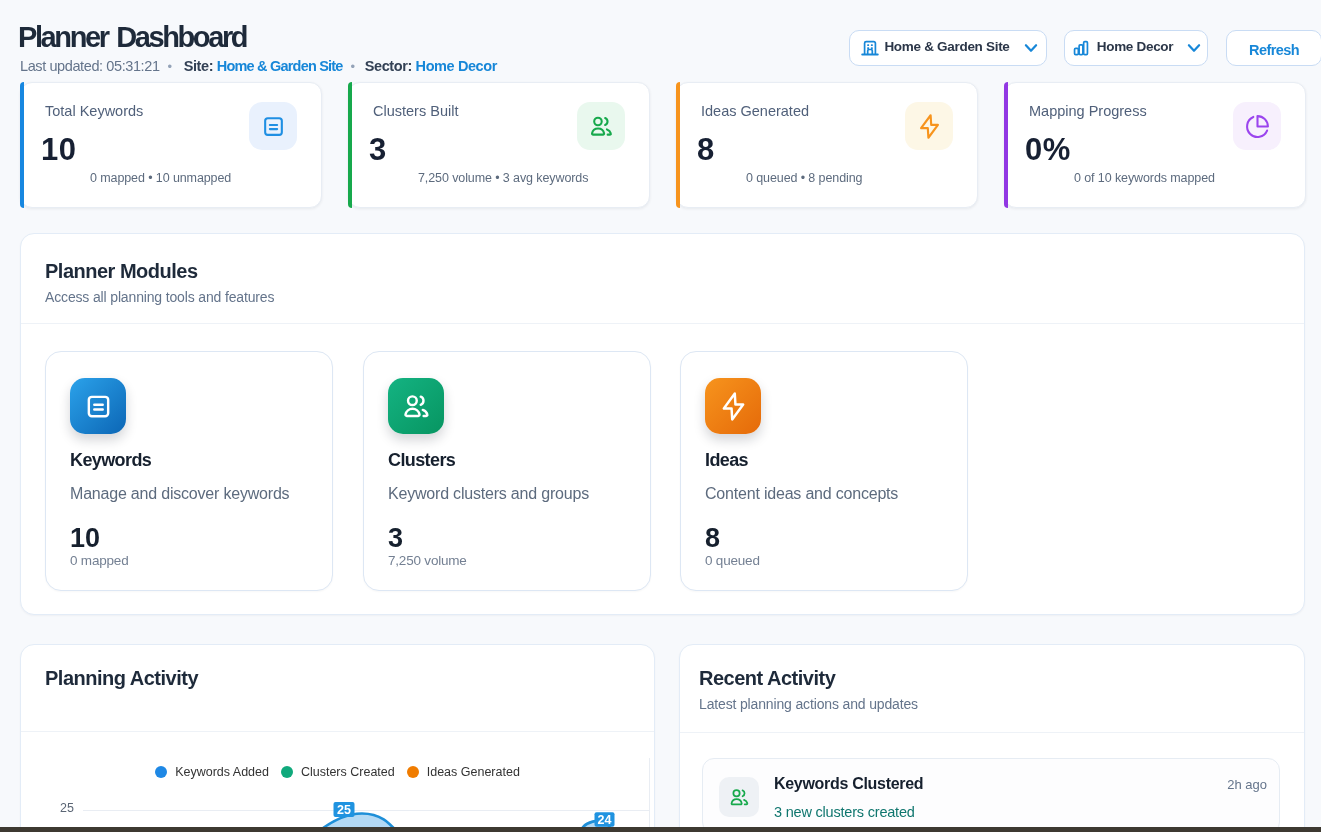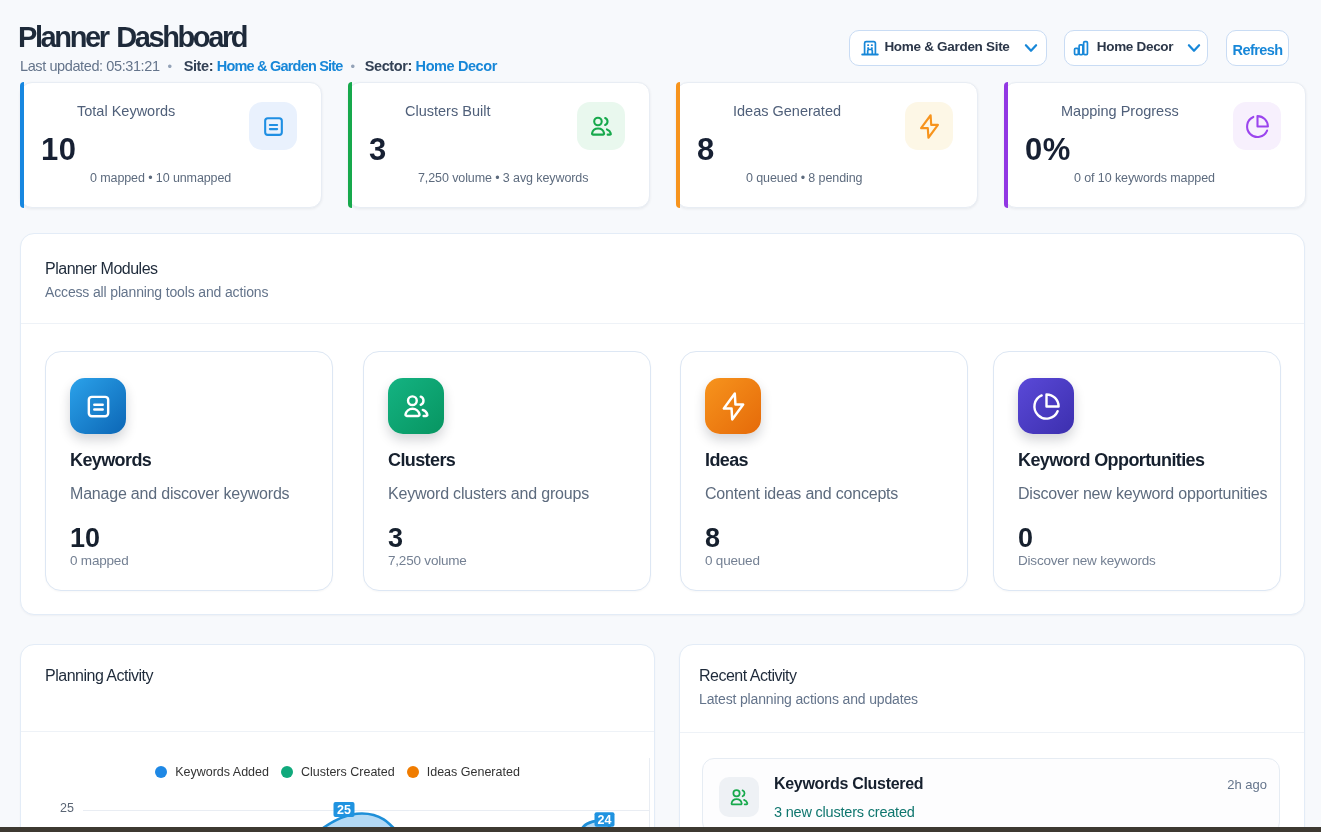--- a/index.html
+++ b/index.html
@@ -27,33 +27,33 @@
 }
 .btn svg { flex:0 0 auto; }
 
 
 .stat {
   position:absolute; top:82px; width:302px; height:126px;
   background:#fff; border:1px solid #e8edf4; border-radius:12px;
   box-shadow:0 1px 3px rgba(16,24,40,.07);
 }
 .stat .bar { position:absolute; left:-1px; top:-1px; bottom:-1px; width:4px; border-radius:12px 0 0 12px; }
-.stat .t { position:absolute; left:24px; top:20px; font-size:14.5px; color:#50607a;margin-left:32px; }
+.stat .t { position:absolute; left:24px; top:20px; font-size:14.5px; color:#50607a; }
 .stat .n { position:absolute; left:20px; top:49px; font-size:31px; font-weight:800; color:#172033; letter-spacing:0.5px; }
 .stat .s { position:absolute; left:21px; top:88px; font-size:12.5px; color:#5d6b7e; letter-spacing:-0.1px;margin-left:48px; }
 .stat .tile {
   position:absolute; right:24px; top:19px; width:48px; height:48px; border-radius:13px;
   display:flex; align-items:center; justify-content:center;
 }
 
 
 .panel { position:absolute; background:#fff; border:1px solid #e3ecf7; border-radius:14px; box-shadow:0 1px 2px rgba(16,24,40,.04); }
 #modules { left:20px; top:233px; width:1285px; height:382px; }
 .ph { padding:26px 24px 0 24px; }
-.ph .pt { font-size:16px; font-weight:400; color:#1e2a3a; letter-spacing:-0.5px; }
+.ph .pt { font-size:20px; font-weight:700; color:#1e2a3a; letter-spacing:-0.5px; }
 .ph .ps { font-size:14px; color:#64748b; margin-top:6px; letter-spacing:-0.15px; }
 #activity .ph, #recent .ph { padding-top:22px; }
 #recent .ph { padding-left:19px; }
 .divider { position:absolute; left:0; right:0; border-top:1px solid #eef2f7; }
 
 .mod {
   position:absolute; top:117px; width:288px; height:240px;
   background:#fff; border:1px solid #dde7f4; border-radius:16px;
   box-shadow:0 1px 2px rgba(16,24,40,.03);
 }
@@ -113,21 +113,21 @@
   <svg width="18" height="18" viewBox="0 0 19 19" fill="none" stroke="#1787d8" stroke-width="1.8" style="margin-right:9px; position:relative; left:2px;">
       <rect x="2.7" y="9.8" width="4" height="6.7" rx="1.2"></rect>
       <rect x="7.5" y="6.2" width="4" height="10.3" rx="1.2"></rect>
       <rect x="12.3" y="2.8" width="4" height="13.7" rx="1.2"></rect>
     </svg>
   <span style="position:relative; top:-1.5px;">Home Decor</span>
   <svg width="16" height="16" viewBox="0 0 16 16" fill="none" stroke="#1787d8" stroke-width="2.2" stroke-linecap="round" stroke-linejoin="round" style="margin-left:13px;">
       <path d="M2.9 5.2 L8 10.8 L13.1 5.2"></path>
     </svg>
 </div>
-<div class="btn" style="left:1226px; width:63px; color:#1787d8; font-size:14.5px; letter-spacing:-0.6px; padding-top:3px;">Refresh</div>
+<div class="btn" style="left:1226px; width:96px; color:#1787d8; font-size:14.5px; letter-spacing:-0.6px; padding-top:3px;">Refresh</div>
 
 <div class="stat" style="left:20px;">
   <div class="bar" style="background:#1787e0;"></div>
   <div class="t">Total Keywords</div>
   <div class="n">10</div>
   <div class="s">0 mapped • 10 unmapped</div>
   <div class="tile" style="background:#e9f1fd;">
     <svg width="25" height="25" viewBox="0 0 24 24" fill="none" stroke="#1f8fe3" stroke-width="2" stroke-linecap="round">
         <rect x="4" y="4" width="16" height="16" rx="2.5"></rect>
         <path d="M8.5 10.5h7M8.5 14.5h7"></path>
@@ -168,21 +168,21 @@
     <svg width="25" height="25" viewBox="0 0 24 24" fill="none" stroke="#9b45ee" stroke-width="2" stroke-linecap="round" stroke-linejoin="round">
         <path d="M21.21 15.89A10 10 0 1 1 8 2.83"></path>
         <path d="M22 12A10 10 0 0 0 12 2v10z"></path>
       </svg>
   </div>
 </div>
 
 <div class="panel" id="modules">
   <div class="ph">
       <div class="pt">Planner Modules</div>
-      <div class="ps">Access all planning tools and actions</div>
+      <div class="ps">Access all planning tools and features</div>
     </div>
   <div class="divider" style="top:89px;"></div>
 
   <div class="mod" style="left:24px;">
     <div class="tile" style="background:linear-gradient(135deg,#2ba2ea,#0c66b5);">
       <svg width="29" height="29" viewBox="0 0 24 24" fill="none" stroke="#fff" stroke-width="2" stroke-linecap="round">
           <rect x="4" y="4" width="16" height="16" rx="2.5"></rect>
           <path d="M8.5 10.5h7M8.5 14.5h7"></path>
         </svg>
     </div>
@@ -208,32 +208,20 @@
   <div class="mod" style="left:659px;">
     <div class="tile" style="background:linear-gradient(135deg,#f7941d,#e56a09);">
       <svg width="31" height="31" viewBox="0 0 24 24" fill="none" stroke="#fff" stroke-width="1.9" stroke-linejoin="round">
           <path d="M13 2L4.5 13.5h6L11 22l8.5-11.5h-6L13 2z"></path>
         </svg>
     </div>
     <div class="mt">Ideas</div>
     <div class="md">Content ideas and concepts</div>
     <div class="mn">8</div>
     <div class="mc">0 queued</div>
-  </div>
-  <div class="mod" style="left:972px;">
-    <div class="tile" style="background:linear-gradient(135deg,#5a49d8,#3c2fae);">
-      <svg width="29" height="29" viewBox="0 0 24 24" fill="none" stroke="#fff" stroke-width="2" stroke-linecap="round" stroke-linejoin="round">
-          <path d="M21.21 15.89A10 10 0 1 1 8 2.83"></path>
-          <path d="M22 12A10 10 0 0 0 12 2v10z"></path>
-        </svg>
-    </div>
-    <div class="mt">Keyword Opportunities</div>
-    <div class="md">Discover new keyword opportunities</div>
-    <div class="mn">0</div>
-    <div class="mc">Discover new keywords</div>
   </div>
 </div>
 
 <div class="panel" id="activity">
   <div class="ph">
       <div class="pt">Planning Activity</div>
     </div>
   <div class="divider" style="top:86px;"></div>
   <div class="legend">
     <div class="li"><span class="dot12" style="background:#1e88e5;"></span>Keywords Added</div>

